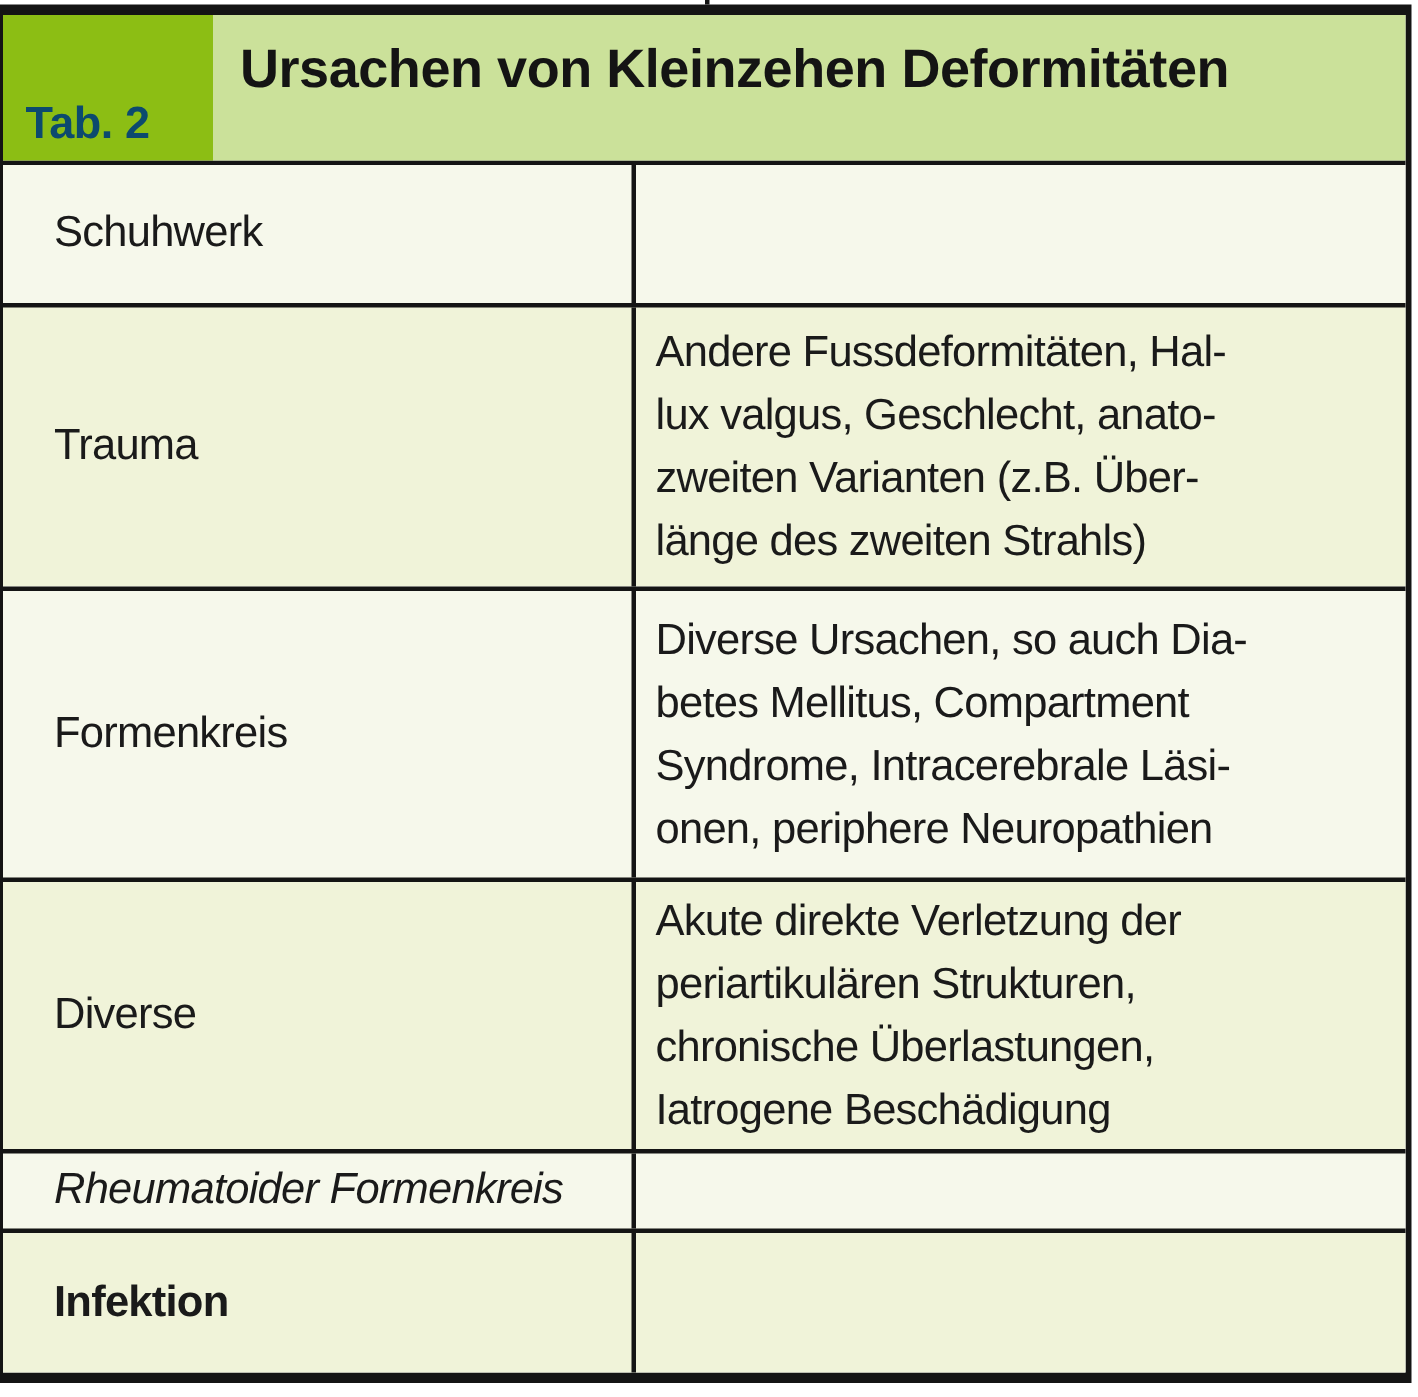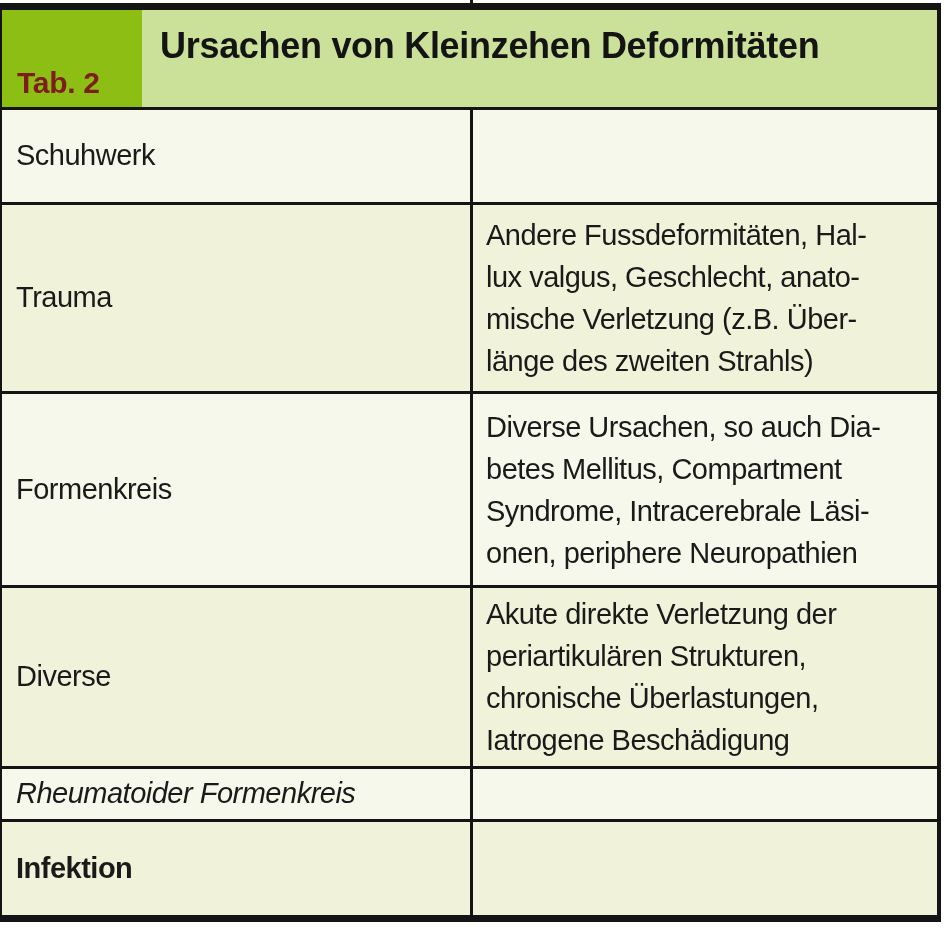--- a/index.html
+++ b/index.html
@@ -42,21 +42,21 @@
   }
   .tab-badge {
     width: 140px;
     box-sizing: border-box;
     background: #8cbe14;
     display: flex;
     align-items: flex-end;
     padding: 0 0 9px 15px;
   }
   .tab-badge span {
-    color: #7f1d1d;
+    color: #0c4a6e;
     font-weight: bold;
     font-size: 30px;
     letter-spacing: -0.3px;
     line-height: 1;
   }
   .title-cell {
     flex: 1;
     background: #cbe19a;
     box-sizing: border-box;
     padding: 16px 10px 0 18px;
@@ -83,24 +83,25 @@
   .r6 { height: 93px; font-weight: bold; }
   .cell {
     display: flex;
     align-items: center;
     box-sizing: border-box;
     color: #1a1a1a;
     font-size: 29px;
     letter-spacing: -0.5px;
   }
   .cell.left {
-    width: 471px;
+    width: 402px;
     border-right: 3px solid #141414;
     padding-left: 14px;
     padding-right: 0;
+    margin-left: 20px;
   }
   .cell.right {
     flex: 1;
     padding-left: 13px;
     padding-right: 6px;
   }
   .cell.right span {
     white-space: pre-line;
     line-height: 42px;
   }
@@ -134,21 +135,21 @@
       </div>
     </div>
 
     <div class="row r2 tinted">
       <div class="cell left">
         <span>Trauma</span>
       </div>
       <div class="cell right">
         <span>Andere Fussdeformitäten, Hal-
 lux valgus, Geschlecht, anato-
-mische Verletzung (z.B. Über-
+zweiten Varianten (z.B. Über-
 länge des zweiten Strahls)</span>
       </div>
     </div>
 
     <div class="row r3 light">
       <div class="cell left">
         <span>Formenkreis</span>
       </div>
       <div class="cell right">
         <span>Diverse Ursachen, so auch Dia-

